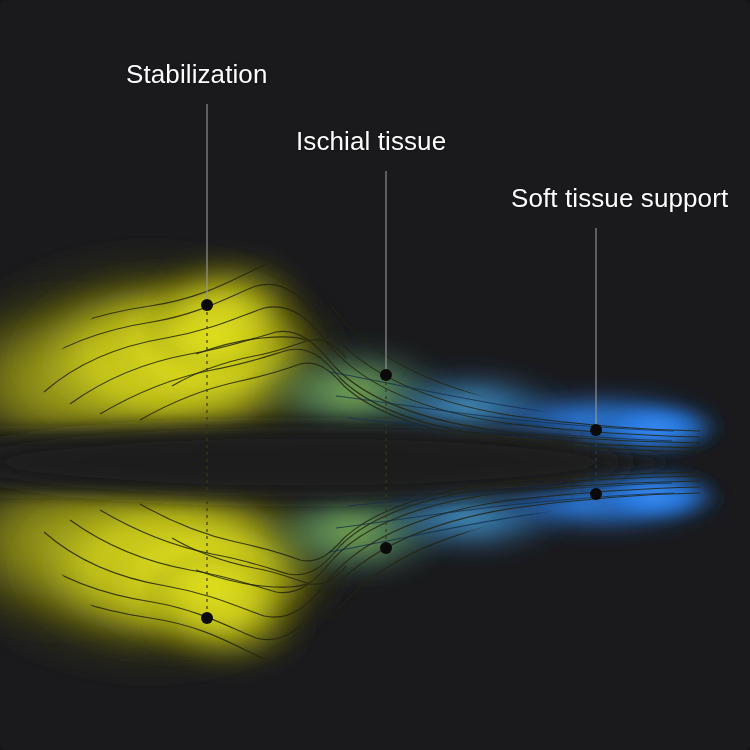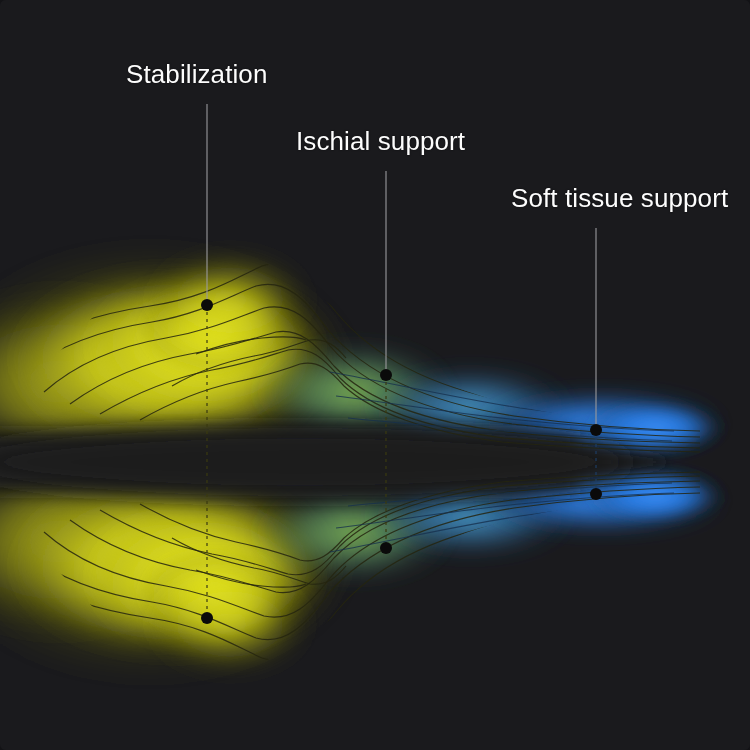--- a/index.html
+++ b/index.html
@@ -224,17 +224,17 @@
       <line x1="596" y1="228" x2="596" y2="425" stroke="#9a9a9d" stroke-width="1.1"></line>
       <line x1="596" y1="437" x2="596" y2="488" stroke="#1d3d63" stroke-width="1.2" stroke-dasharray="3 4"></line>
       <circle cx="596" cy="430" r="6" fill="#0a0a0a"></circle>
       <circle cx="596" cy="494" r="6" fill="#0a0a0a"></circle>
     </g>
 
   </svg>
 
   <div class="callout-label" id="lbl-stab">Stabilization</div>
 
-  <div class="callout-label" id="lbl-isch">Ischial support</div>
+  <div class="callout-label" id="lbl-isch">Ischial tissue</div>
 
   <div class="callout-label" id="lbl-soft">Soft tissue support</div>
 
 </div>
 
 </body></html>

